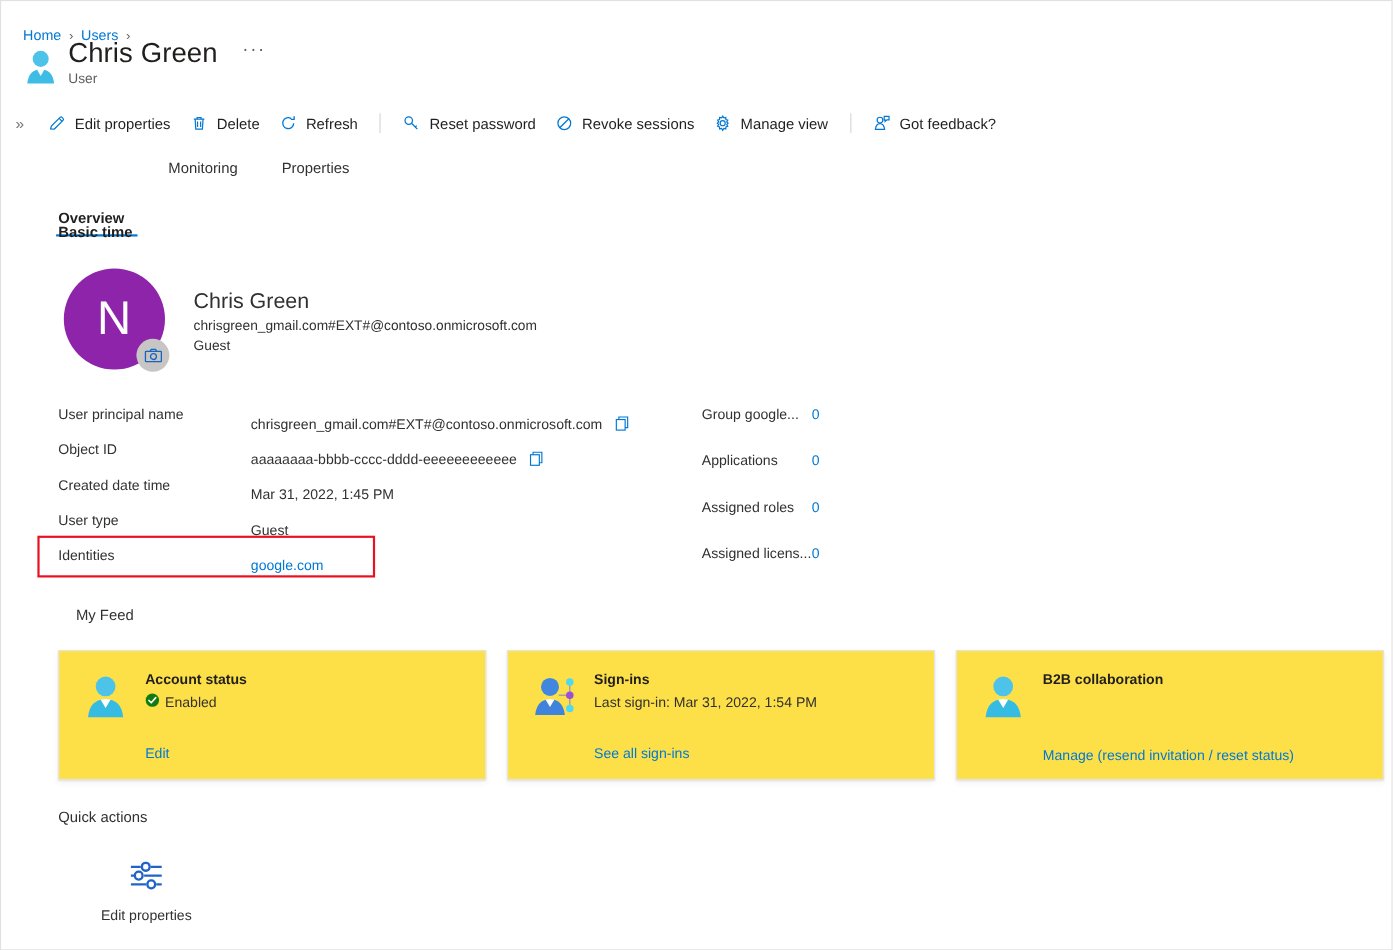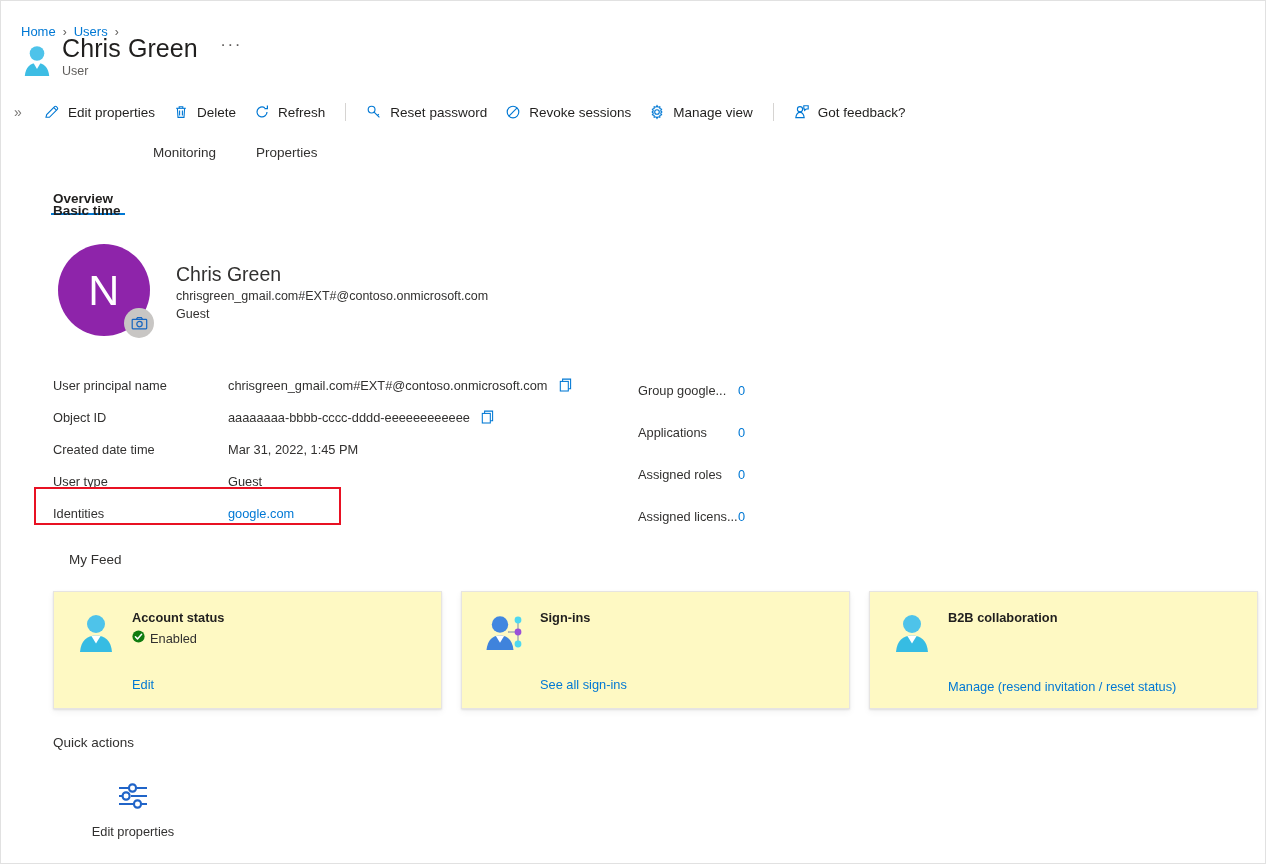--- a/index.html
+++ b/index.html
@@ -228,21 +228,20 @@
     width: 540px;
   }
   .props-right {
     position: absolute;
     left: 637px;
     top: 368px;
     width: 260px;
   }
   .prop-row {
     display: flex;
-    align-items: center;
     height: 32px;
     font-size: 12.8px;
     color: #323130;
   }
   .prop-label {
     width: 175px;
     flex: 0 0 175px;
     color: #323130;
   }
   .prop-value {
@@ -274,21 +273,21 @@
   .cards {
     position: absolute;
     left: 52px;
     top: 590px;
     display: flex;
     gap: 19px;
   }
   .card {
     width: 389px;
     height: 118px;
-    background: #fef9c3;
+    background: #fde047;
     border: 1px solid #e6e4e2;
     box-shadow: 0 0.6px 1.8px rgba(0,0,0,0.1), 0 3px 7px rgba(0,0,0,0.05);
     box-sizing: border-box;
     padding: 18px 20px 0 22px;
     display: flex;
     position: relative;
   }
   .card-icon { width: 40px; flex: 0 0 40px; margin-right: 16px; padding-top: 2px; }
   .card-body { flex: 1 1 auto; }
   .card-title {
@@ -574,20 +573,21 @@
           <path d="M11.9 24 L16 30.8 L20.1 24 C18.8 23.7 17.5 23.5 16 23.5 C14.5 23.5 13.2 23.7 11.9 24 Z" fill="#ffffff"></path>
           <path d="M34 8 V32" stroke="#9aa4b0" stroke-width="1.3"></path>
           <path d="M24 20 H34" stroke="#9aa4b0" stroke-width="1.3"></path>
           <circle cx="34" cy="8" r="3.4" fill="#4fd8f0"></circle>
           <circle cx="34" cy="32" r="3.4" fill="#4fd8f0"></circle>
           <circle cx="34" cy="20" r="3.4" fill="#9b4fd8"></circle>
         </svg>
       </div>
       <div class="card-body">
         <div class="card-title">Sign-ins</div>
+        <div class="card-text block">Last sign-in: Mar 31, 2022, 1:54 PM</div>
       </div>
       <a class="card-link">See all sign-ins</a>
     </div>
 
     <div class="card c3">
       <div class="card-icon">
         <svg width="40" height="42" viewBox="0 0 40 42">
           <circle cx="20" cy="12" r="9" fill="#4ec3ea"></circle>
           <path d="M4 40 C5 28.6 11 23.6 20 23.6 C29 23.6 35 28.6 36 40 Z" fill="#36bce3"></path>
           <path d="M15.4 24 L20 31.6 L24.6 24 C23.2 23.6 21.7 23.4 20 23.4 C18.3 23.4 16.8 23.6 15.4 24 Z" fill="#ffffff"></path>

